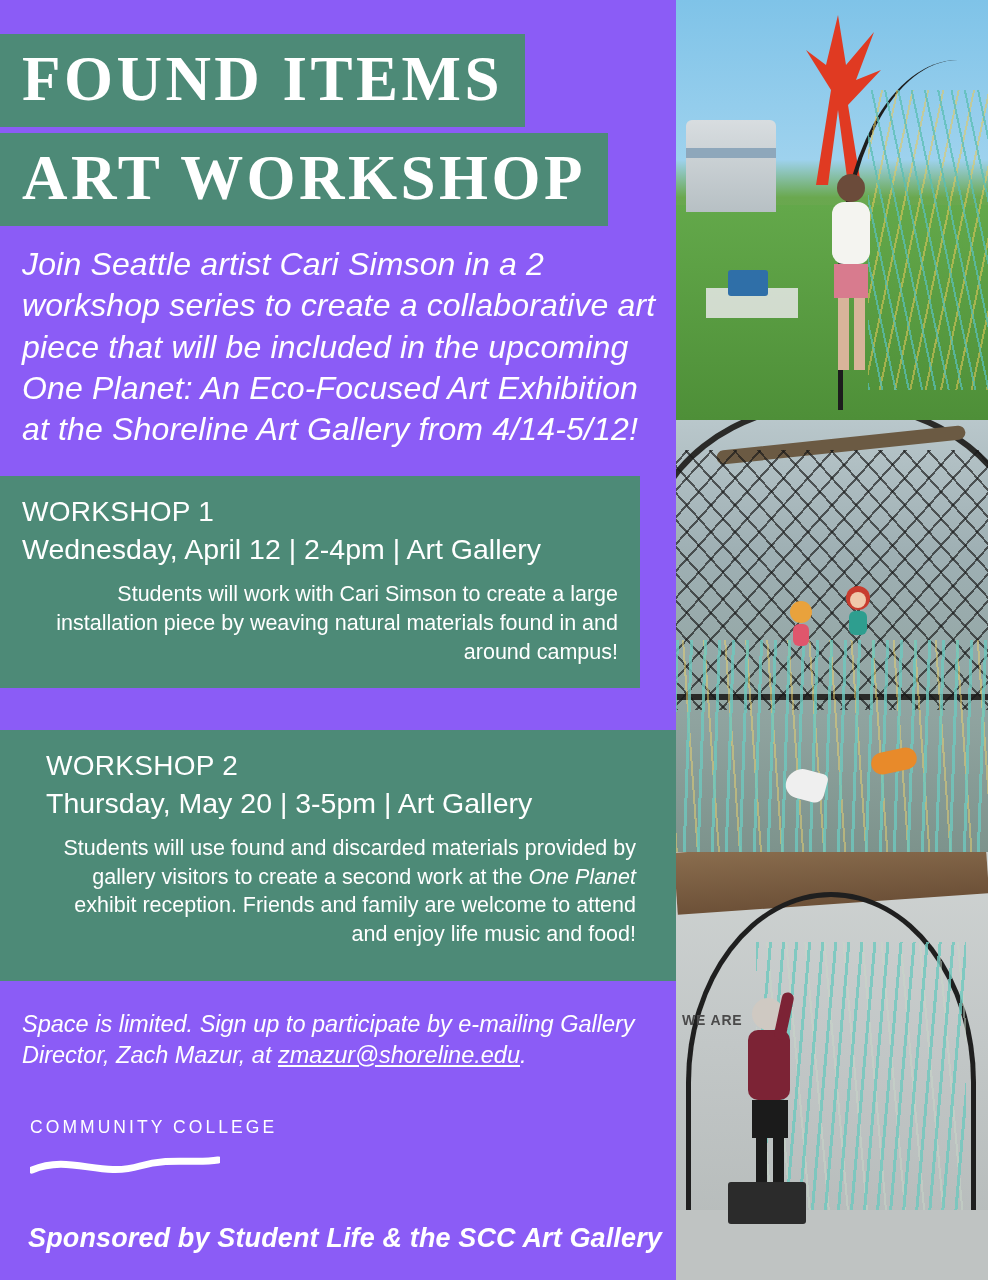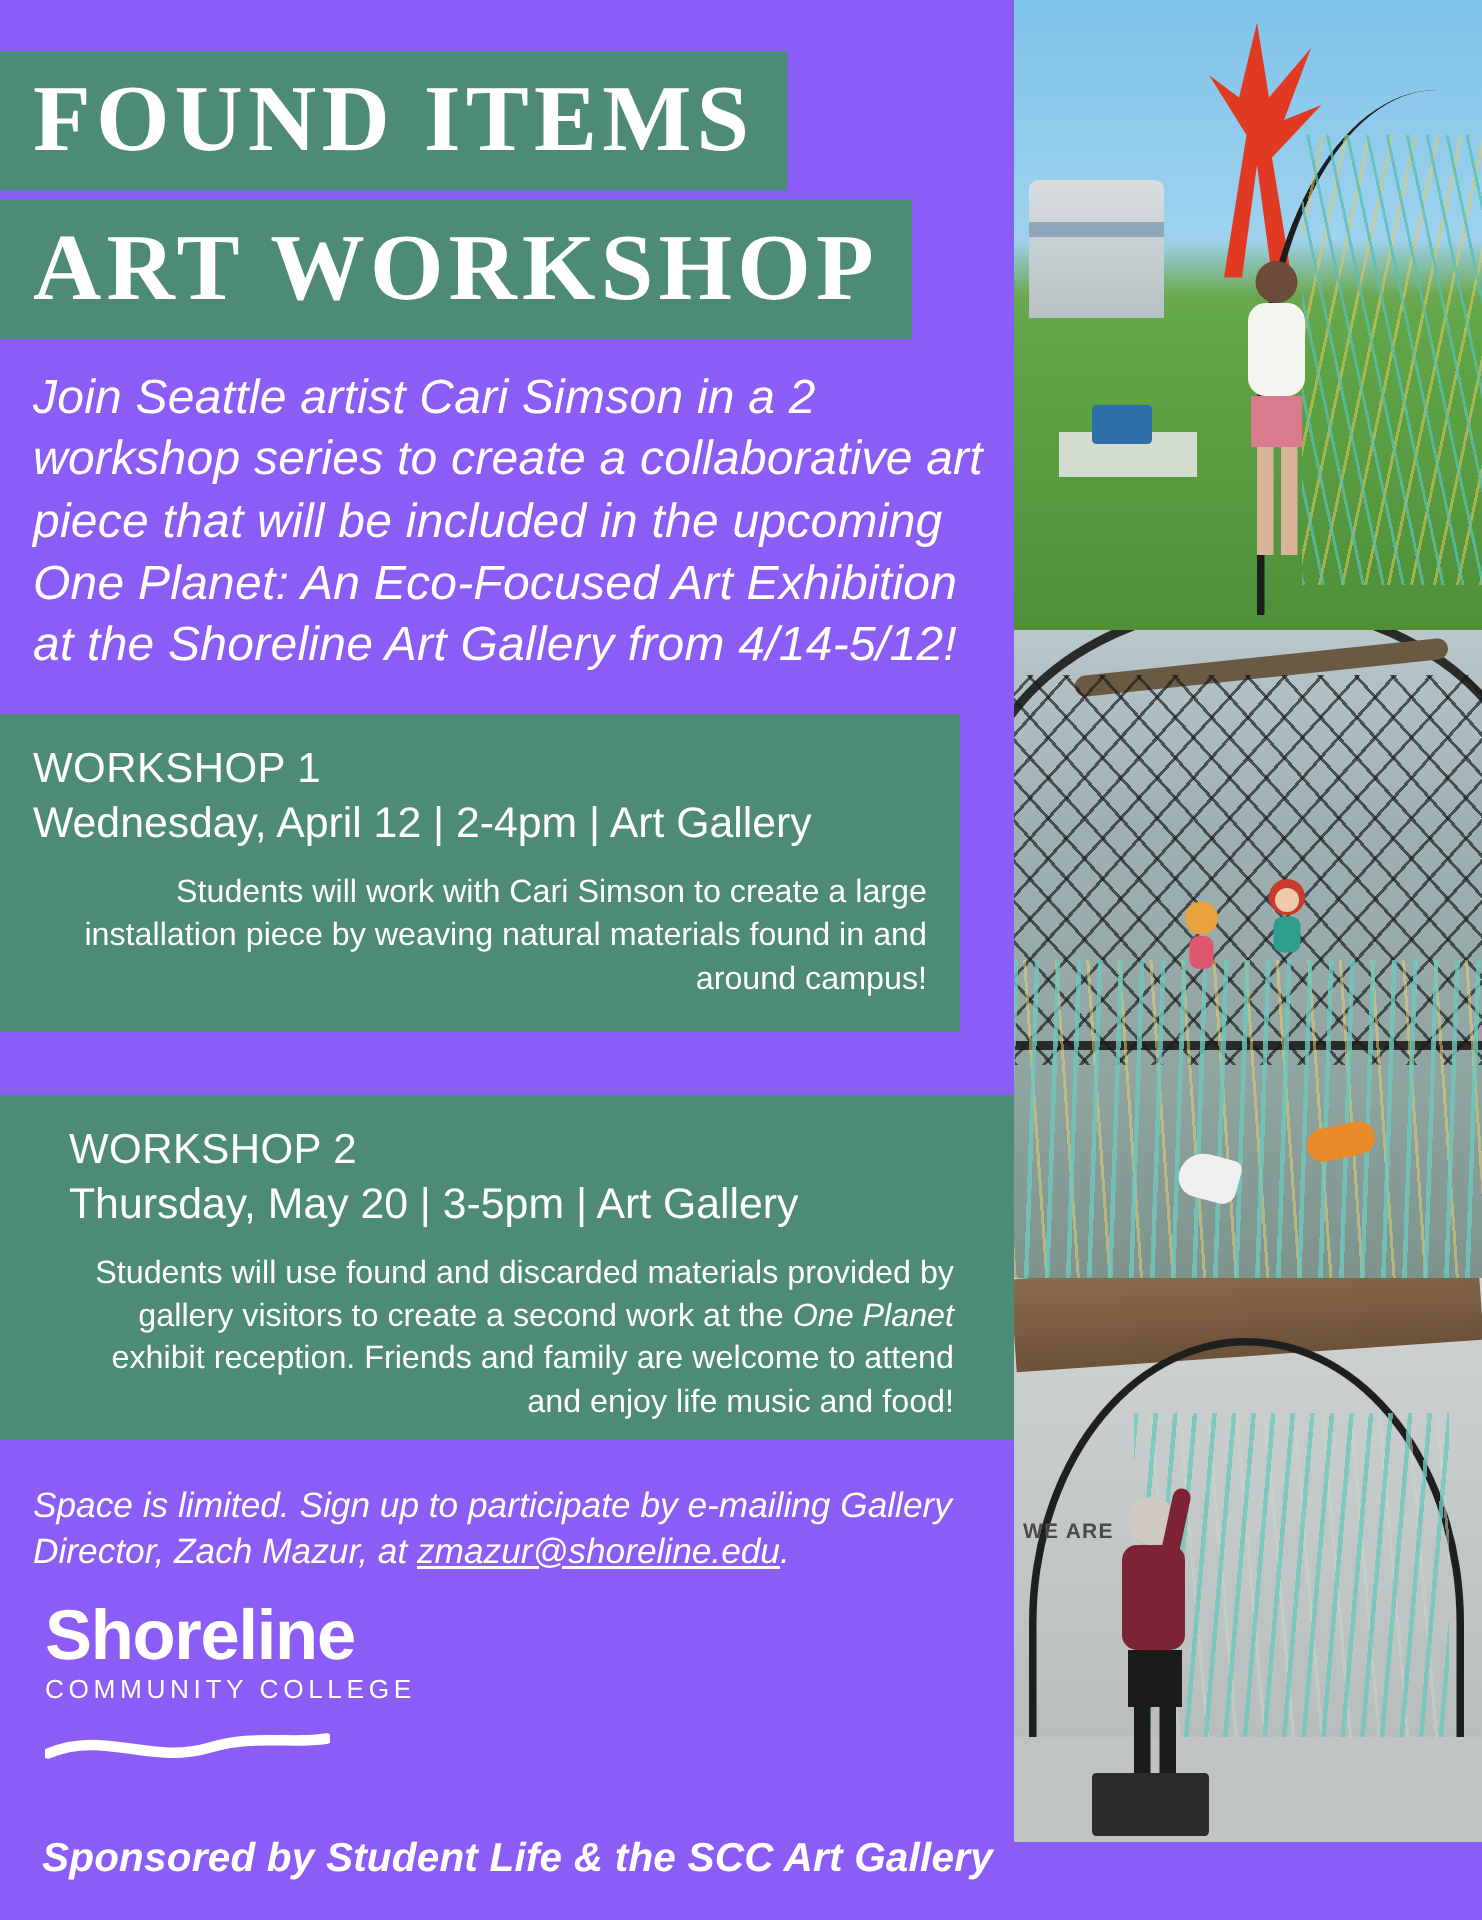--- a/index.html
+++ b/index.html
@@ -63,21 +63,21 @@
     color:#ffffff;
     margin-top:26px;
   }
   .ws1 {
     width:640px;
     padding:18px 22px 22px 22px;
   }
   .ws2 {
     width:676px;
     margin-left:0;
-    padding:18px 40px 11px 46px;
+    padding:18px 40px 32px 46px;
     margin-top:42px;
   }
   .ws-head {
     font-size:28px;
     letter-spacing:0.01em;
     line-height:1.25;
   }
   .ws-sub {
     font-size:28.5px;
     line-height:1.3;
@@ -145,21 +145,21 @@
     left:676px;
     top:0;
     width:312px;
     height:1280px;
     display:flex;
     flex-direction:column;
   }
   .photo { position:relative; overflow:hidden; width:312px; }
   .p1 { height:420px; }
   .p2 { height:432px; }
-  .p3 { height:376px; }
+  .p3 { height:428px; }
 
   
   .p1 { background:linear-gradient(#7fc3e8 0%, #9ed2ee 38%, #6aa84f 47%, #57963f 100%); }
   .p1 .bldg {
     position:absolute; left:10px; top:120px; width:90px; height:92px;
     background:linear-gradient(#d8dde0,#b7c0c4);
     border-radius:6px 6px 0 0;
   }
   .p1 .bldg:after{
     content:""; position:absolute; left:0; top:28px; width:90px; height:10px;
@@ -286,21 +286,20 @@
 
     <div class="ws-block ws2">
       <div class="ws-head">WORKSHOP 2</div>
       <div class="ws-sub">Thursday, May 20 | 3-5pm | Art Gallery</div>
       <div class="ws-body"><span>Students will use found and discarded materials provided by gallery visitors to create a second work at the </span><em>One Planet</em><span> exhibit reception. Friends and family are welcome to attend and enjoy life music and food!</span></div>
     </div>
 
     <p class="signup"><span>Space is limited. Sign up to participate by e-mailing Gallery Director, Zach Mazur, at </span><a href="#">zmazur@shoreline.edu</a><span>.</span></p>
 
     <div class="logo">
-      <div class="logo-word">Shoreline</div>
       <div class="logo-sub">COMMUNITY COLLEGE</div>
       <div class="logo-swoosh">
         <svg width="190" height="26" viewBox="0 0 190 26">
           <path d="M2 18 C 40 2, 70 26, 110 14 C 140 5, 165 12, 188 8" stroke="#ffffff" stroke-width="7" fill="none" stroke-linecap="round"></path>
         </svg>
       </div>
     </div>
 
     <div class="sponsor">Sponsored by Student Life &amp; the SCC Art Gallery</div>
   </div>

